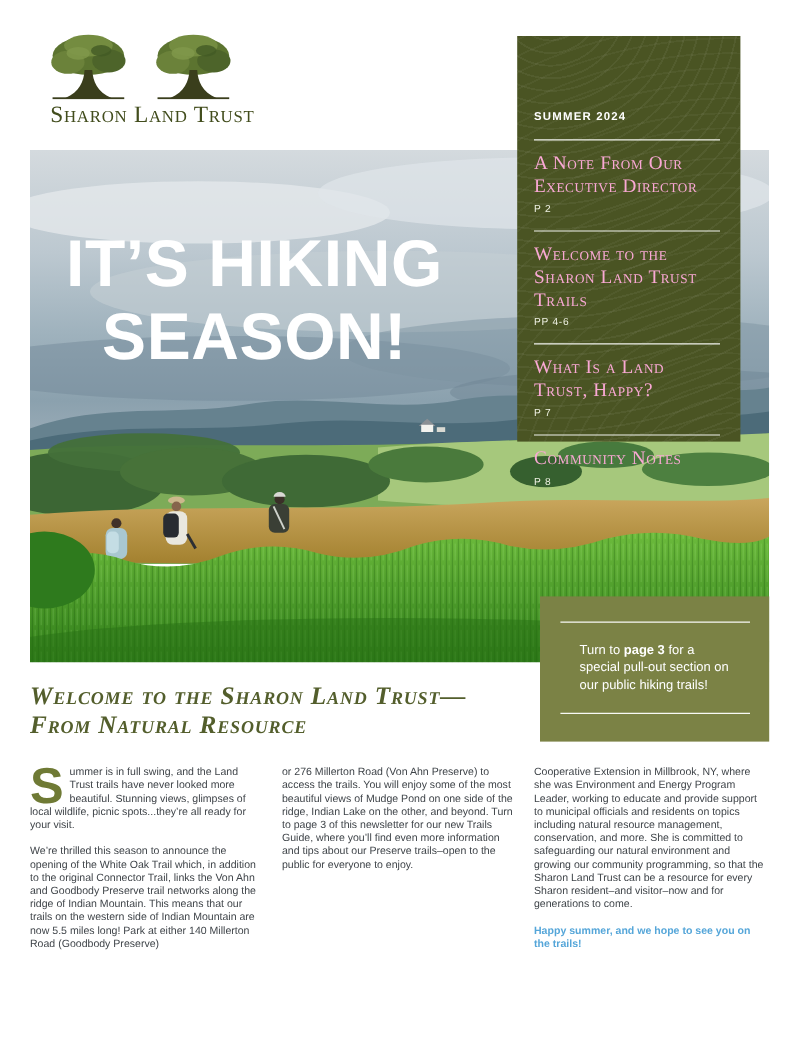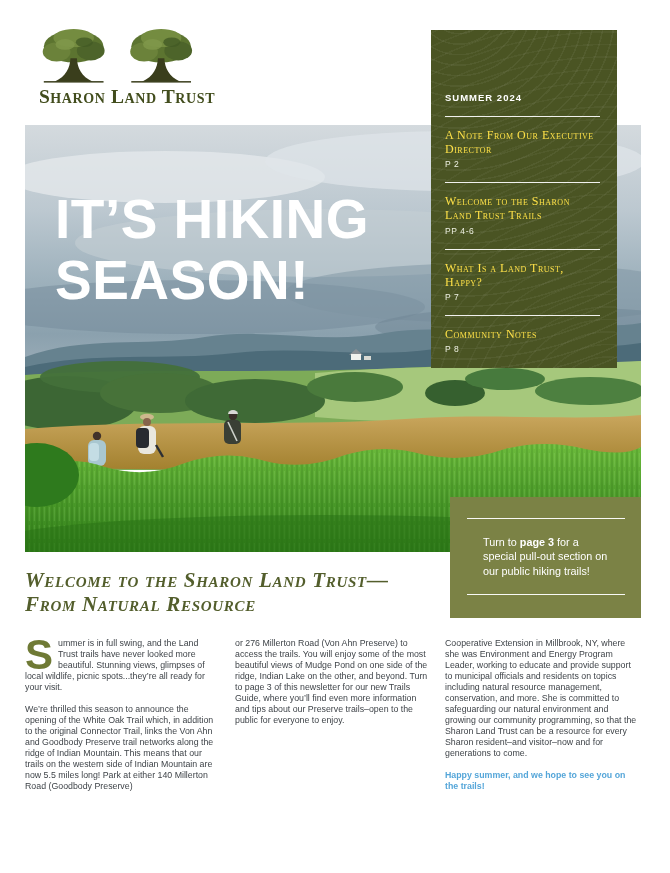--- a/index.html
+++ b/index.html
@@ -5,26 +5,26 @@
   html,body{margin:0;padding:0;background:#ffffff;}
   .page{
     position:relative;width:670px;height:873px;background:#ffffff;
     font-family:"Liberation Sans",sans-serif;overflow:hidden;
   }
 
   
   .logo{position:absolute;left:28px;top:22px;width:198px;text-align:center;}
   .logo-trees{display:block;margin:0 auto;width:172px;height:64px;}
   .wordmark{
-    font-family:"Liberation Serif",serif;font-variant:small-caps;font-weight:bold;
+    font-family:"Liberation Serif",serif;font-variant:small-caps;font-weight:normal;
     font-size:19.5px;letter-spacing:0.6px;color:#424d1d;line-height:1;margin-top:1px;white-space:nowrap;
   }
 
   
-  .hero{position:absolute;left:25px;top:125px;width:616px;height:427px;overflow:hidden;}
+  .hero{position:absolute;left:25px;top:125px;width:616px;height:427px;overflow:hidden;text-align:center;}
   .hero svg.scene{position:absolute;left:0;top:0;width:616px;height:427px;display:block;}
   .headline{
     position:absolute;left:30px;top:64px;color:#ffffff;font-weight:bold;
     font-size:55px;line-height:1.1;letter-spacing:0.5px;white-space:nowrap;
   }
 
   
   .sidebar{
     position:absolute;left:431px;top:30px;width:186px;height:338px;background:#4a5423;
     box-sizing:border-box;padding:62px 17px 0 14px;color:#ffffff;
@@ -33,21 +33,21 @@
     content:"";position:absolute;inset:0;pointer-events:none;
     background:
       repeating-radial-gradient(circle at 15% -8%, transparent 0 9px, rgba(255,255,255,0.05) 9px 10.5px),
       repeating-radial-gradient(circle at 95% 115%, transparent 0 11px, rgba(255,255,255,0.04) 11px 12.5px);
   }
   .issue{position:relative;font-size:9.5px;font-weight:bold;letter-spacing:1px;}
   .sb-hr{position:relative;border:none;border-top:1.5px solid rgba(255,255,255,0.92);margin:13px 0 11px;}
   .toc-item{position:relative;}
   .toc-title{
     font-family:"Liberation Serif",serif;font-variant:small-caps;
-    font-size:12px;line-height:1.18;letter-spacing:0.5px;color:#fde047;
+    font-size:16px;line-height:1.18;letter-spacing:0.5px;color:#f9a8d4;
   }
   .toc-page{font-size:8.5px;letter-spacing:0.6px;margin-top:3px;color:#eef0e2;}
 
   
   .pullout{
     position:absolute;left:450px;top:497px;width:191px;height:121px;background:#7b8245;
     box-sizing:border-box;padding:10px 16px 0 17px;color:#ffffff;
   }
   .po-hr{border:none;border-top:1.5px solid rgba(255,255,255,0.95);margin:11px 0 9px;}
   .po-text{font-size:10.8px;line-height:1.34;margin:16px;}

